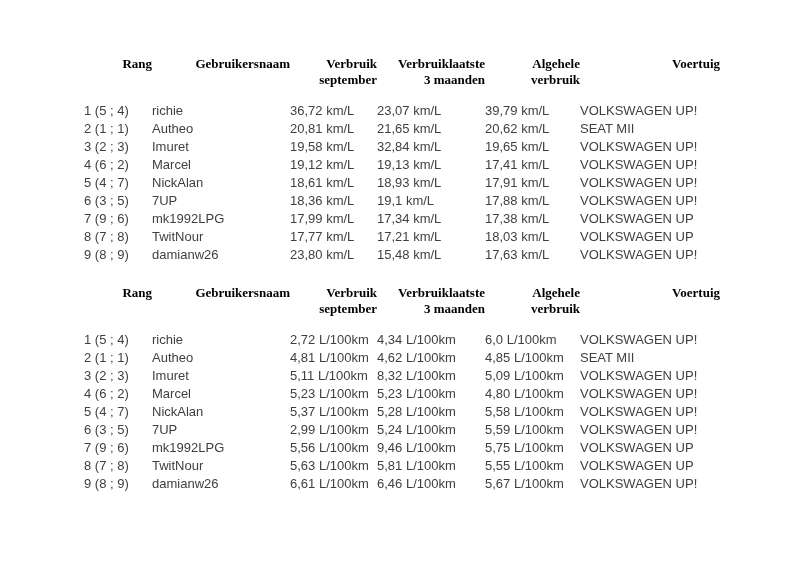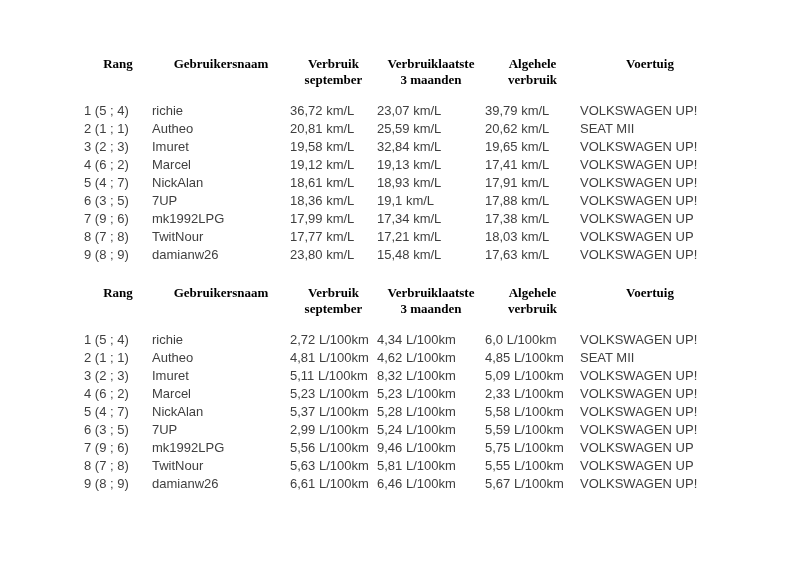--- a/index.html
+++ b/index.html
@@ -32,21 +32,21 @@
   col.c-sep     { width: 87px; }
   col.c-last3   { width: 108px; }
   col.c-overall { width: 95px; }
   col.c-vehicle { width: 140px; }
   th {
     font-family: "Liberation Serif", "DejaVu Serif", serif;
     font-weight: bold;
     font-size: 13px;
     line-height: 16px;
     color: #000000;
-    text-align: center;
+    text-align: right;
     vertical-align: top;
     padding: 0 0 14px 0;
     white-space: pre-line;
     height: 32px;
   }
   td {
     font-family: "Liberation Sans", "DejaVu Sans", sans-serif;
     font-size: 13px;
     line-height: 18px;
     height: 18px;
@@ -93,21 +93,21 @@
           <td>36,72 km/L</td>
           <td>23,07 km/L</td>
           <td>39,79 km/L</td>
           <td>VOLKSWAGEN UP!</td>
         </tr>
 
         <tr>
           <td>2 (1 ; 1)</td>
           <td>Autheo</td>
           <td>20,81 km/L</td>
-          <td>25,59 km/L</td>
+          <td>21,65 km/L</td>
           <td>20,62 km/L</td>
           <td>SEAT MII</td>
         </tr>
 
         <tr>
           <td>3 (2 ; 3)</td>
           <td>Imuret</td>
           <td>19,58 km/L</td>
           <td>32,84 km/L</td>
           <td>19,65 km/L</td>
@@ -219,21 +219,21 @@
           <td>8,32 L/100km</td>
           <td>5,09 L/100km</td>
           <td>VOLKSWAGEN UP!</td>
         </tr>
 
         <tr>
           <td>4 (6 ; 2)</td>
           <td>Marcel</td>
           <td>5,23 L/100km</td>
           <td>5,23 L/100km</td>
-          <td>2,33 L/100km</td>
+          <td>4,80 L/100km</td>
           <td>VOLKSWAGEN UP!</td>
         </tr>
 
         <tr>
           <td>5 (4 ; 7)</td>
           <td>NickAlan</td>
           <td>5,37 L/100km</td>
           <td>5,28 L/100km</td>
           <td>5,58 L/100km</td>
           <td>VOLKSWAGEN UP!</td>

